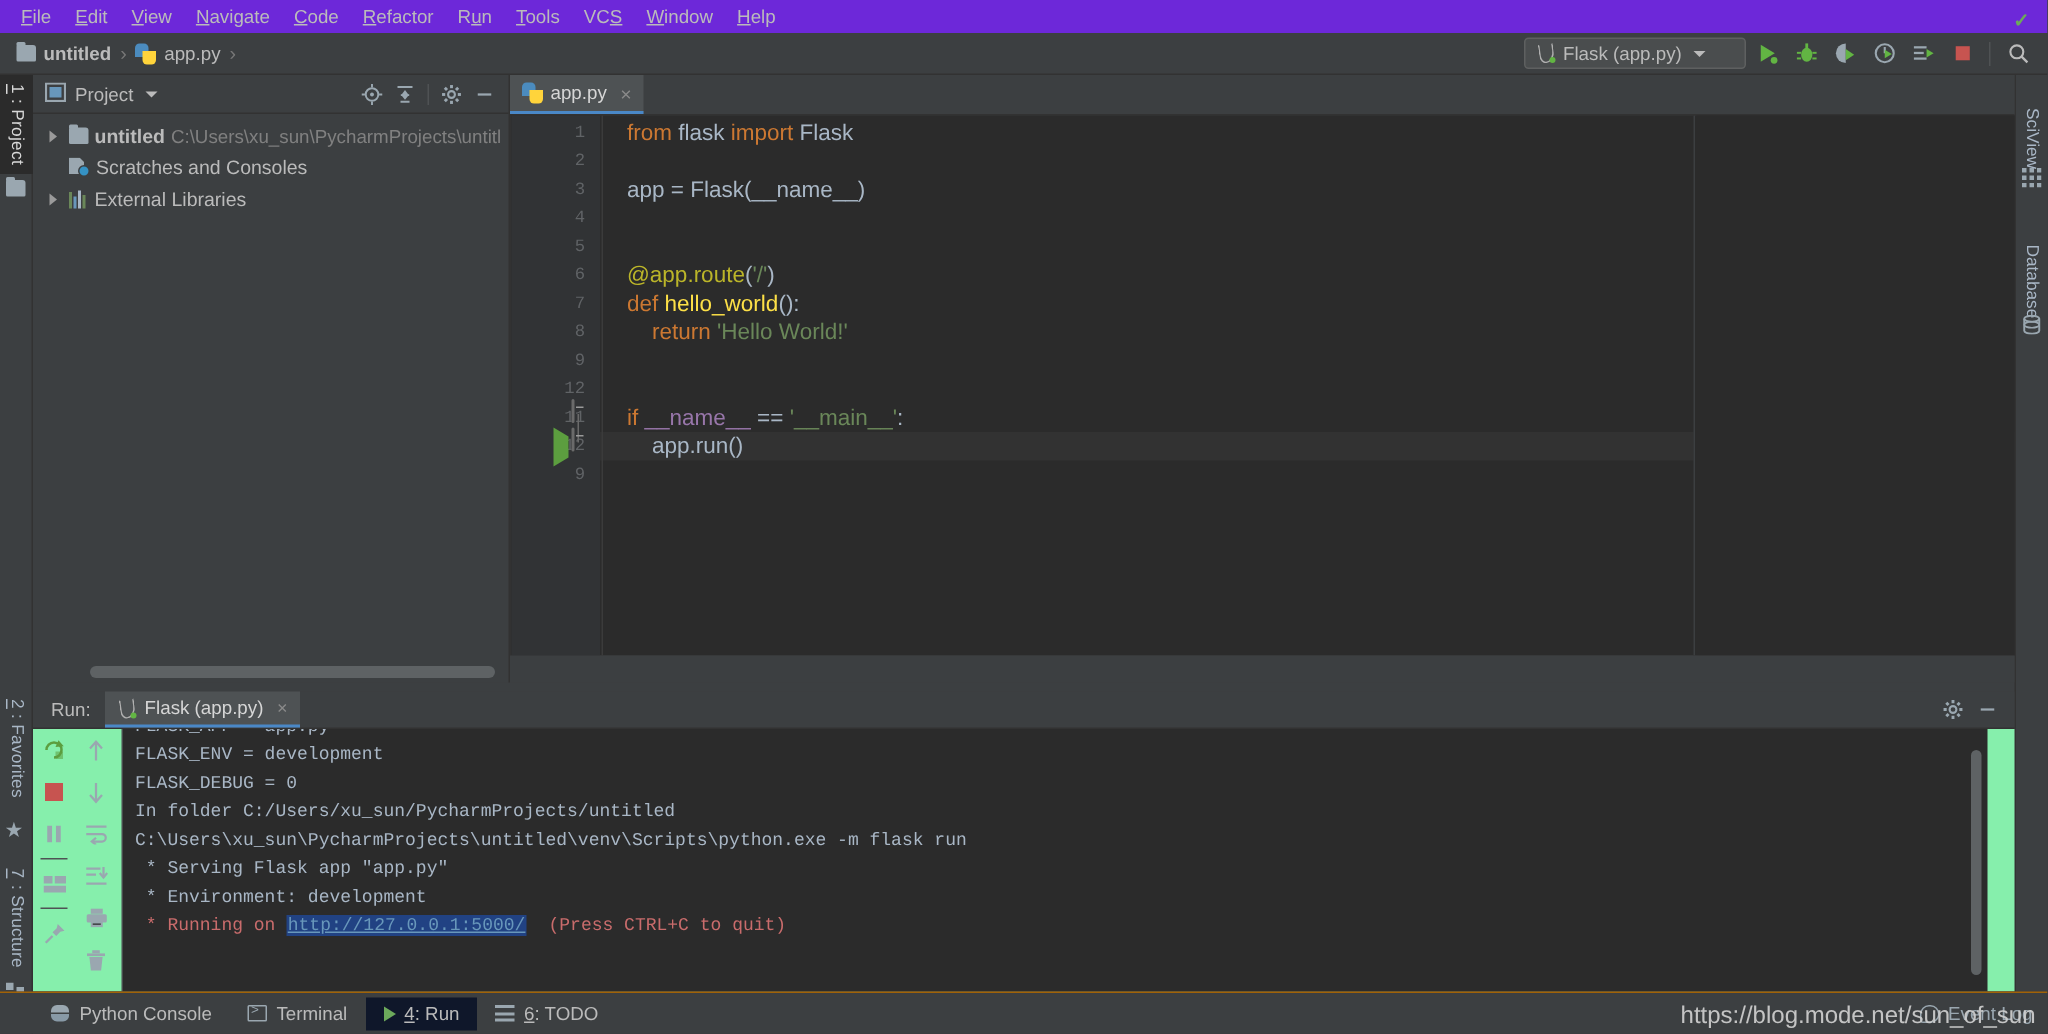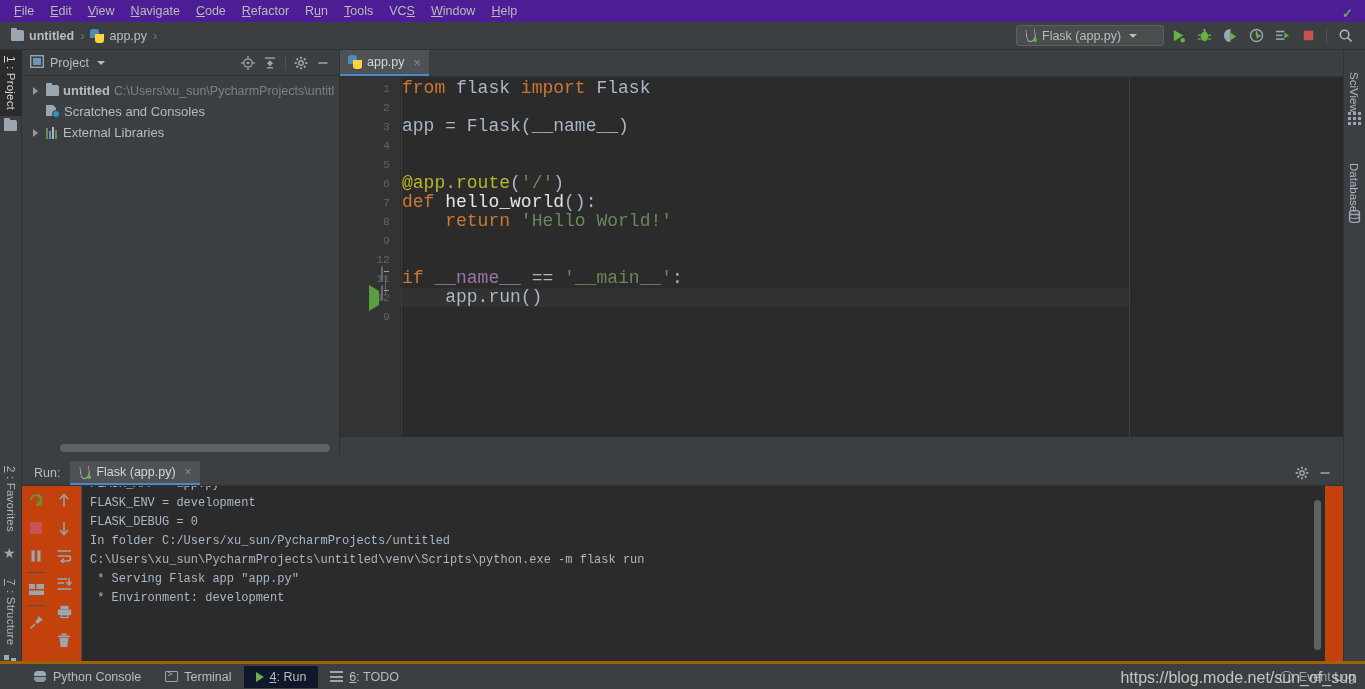--- a/index.html
+++ b/index.html
@@ -10,21 +10,21 @@
     font-size:12.5px;
     color:#BBBBBB;
     -webkit-font-smoothing:antialiased;
     position:relative;
   }
   .app{ position:relative; width:1365px; height:689px; }
 
   
   .menubar{
     position:absolute; left:0; top:0; width:1365px; height:22px;
-    background:#4c1d95; display:flex; align-items:center; padding-left:6px;
+    background:#6d28d9; display:flex; align-items:center; padding-left:6px;
   }
   .menu-item{
     padding:2px 8px; color:#BBBBBB; font-size:12.5px; white-space:nowrap;
     cursor:default; line-height:16px;
   }
   .menu-item span.u{ text-decoration:underline; }
 
   
   .navbar{
     position:absolute; left:0; top:22px; width:1365px; height:28px;
@@ -134,28 +134,28 @@
     width:0;height:0;border-top:6px solid transparent;border-bottom:6px solid transparent;border-left:10px solid #5C9E3F;
   }
   .foldbox{
     width:9px;height:9px;border:1px solid #6A6A6A;border-radius:1px;position:relative;background:#313335;
   }
   .foldbox:after{content:"";position:absolute;left:1.5px;top:3.5px;width:5px;height:1px;background:#9A9A9A;}
   .foldline{ position:absolute;left:4px;width:1px;background:#6A6A6A; }
 
   .codearea{ position:absolute;left:59px;top:0;right:0;height:360px; }
   .cline{
-    position:absolute;left:2px;height:19px;line-height:19px;white-space:pre;
-    font-family:Liberation Mono, monospace;font-size:18px;
+    position:absolute;left:18px;height:19px;line-height:19px;white-space:pre;
+    font-family:Liberation Sans, sans-serif;font-size:15px;
   }
   .sel-line{ position:absolute;left:59px;width:944px;height:19px;background:#323232; }
   .kw{ color:#CC7832; }
   .id{ color:#A9B7C6; }
   .cls{ color:#A9B7C6; }
-  .fn{ color:#e5e5e5; }
+  .fn{ color:#fde047; }
   .str{ color:#6A8759; }
   .dec{ color:#BBB529; }
   .mag{ color:#9876AA; }
   .indentguide{ position:absolute;width:1px;background:#3B3B3B; }
   .margin-line{ position:absolute;left:789px;top:0;width:1px;height:360px;background:#3C3F41; }
   .checkok{ position:absolute;right:12px;top:6px;font-size:13px;color:#6CA95B;font-weight:bold; }
   .editor-right-strip{ position:absolute;left:1129px;top:77px;width:214px;height:360px;background:#2B2B2B;border-left:1px solid #3C3F41; }
   .editor-bottom{ position:absolute;left:340px;top:437px;width:1003px;height:18px;background:#3C3F41; }
 
   
@@ -173,42 +173,42 @@
   .runpanel{ position:absolute;left:22px;top:461px;width:1321px;height:200px;background:#3C3F41; }
   .runhead{ height:25px;display:flex;align-items:center;border-bottom:1px solid #323232; }
   .runlabel{ padding:0 10px 0 12px;font-size:12.5px;color:#BBBBBB; }
   .runtab{
     display:flex;align-items:center;gap:6px;height:24px;padding:0 8px;
     background:#4E5254;border-bottom:2px solid #4A88C7;font-size:12.5px;color:#D6D6D6;
   }
   .runtab .x{ color:#8A8A8A;font-size:12px;margin-left:3px; }
   .runhead .rh-tools{ margin-left:auto;display:flex;align-items:center;gap:3px;padding-right:8px; }
 
-  .runbody{ position:absolute;left:0;top:25px;width:1321px;height:175px;background:#c2410c; }
+  .runbody{ position:absolute;left:0;top:25px;width:1321px;height:175px;background:#86efac; }
   .runsidebar{ position:absolute;left:0;top:0;width:28px;height:175px; }
   .runsidebar2{ position:absolute;left:28px;top:0;width:32px;height:175px;border-right:1px solid #4A4D4F; }
   .sb-ico{ width:28px;height:28px;display:flex;align-items:center;justify-content:center;}
   .sb-div{ width:18px;height:1px;background:#4F5254;margin:2px auto; }
 
   .console{
     position:absolute;left:60px;top:0;right:18px;height:175px;background:#2B2B2B;
     overflow:hidden;padding:0 0 0 8px;
   }
   .coline{
     font-family:"Liberation Mono", monospace;font-size:12px;line-height:19px;
     color:#A9B7C6;white-space:pre;height:19px;
   }
   .coline.err{ color:#C96C6C; }
   .link-sel{ background:#214283; color:#6897BB; text-decoration:underline; padding:0 1px; }
   .cscroll{ position:absolute;right:4px;top:14px;width:7px;height:150px;background:#5E6264;border-radius:4px; }
 
   
   .statusbar{
     position:absolute;left:0;bottom:0;width:1365px;height:28px;background:#3C3F41;
-    border-top:3px solid #a16207;display:flex;align-items:center;
+    border-top:1px solid #a16207;display:flex;align-items:center;
   }
   .sb-item{ display:flex;align-items:center;gap:6px;padding:4px 12px;font-size:12.5px;color:#BBBBBB;height:22px;}
   .sb-item.active{ background:#0f172a; }
   .sb-item .num{ text-decoration:underline; }
   .sb-right{ margin-left:auto;display:flex;align-items:center;gap:6px;padding-right:10px;}
   .watermark{
     position:absolute;right:8px;bottom:2px;font-size:16px;color:#D0D0D0;opacity:.92;
     font-family:"Liberation Sans", sans-serif;letter-spacing:0px;
   }
   .pyconsole-ico{width:13px;height:13px;position:relative;display:inline-block;}
@@ -635,20 +635,21 @@
 
       <div class="console" id="console">
         <div class="cscroll"></div>
       <div class="coline" style="height: 8px; overflow: hidden;"><span style="position:relative;top:-11px;display:block">FLASK_APP = app.py</span></div>
           <div class="coline">FLASK_ENV = development</div>
           <div class="coline">FLASK_DEBUG = 0</div>
           <div class="coline">In folder C:/Users/xu_sun/PycharmProjects/untitled</div>
           <div class="coline">C:\Users\xu_sun\PycharmProjects\untitled\venv\Scripts\python.exe -m flask run</div>
           <div class="coline"> * Serving Flask app "app.py"</div>
           <div class="coline"> * Environment: development</div>
+          <div class="coline err"><span> * Running on </span><span class="link-sel">http://127.0.0.1:5000/</span><span>  (Press CTRL+C to quit)</span></div>
         </div>
     </div>
   </div>
 
   <div class="statusbar">
     <div style="width:22px"></div>
     <div class="sb-item">
       <span class="pyconsole-ico">
           <span class="a"></span>
           <span class="b"></span>

